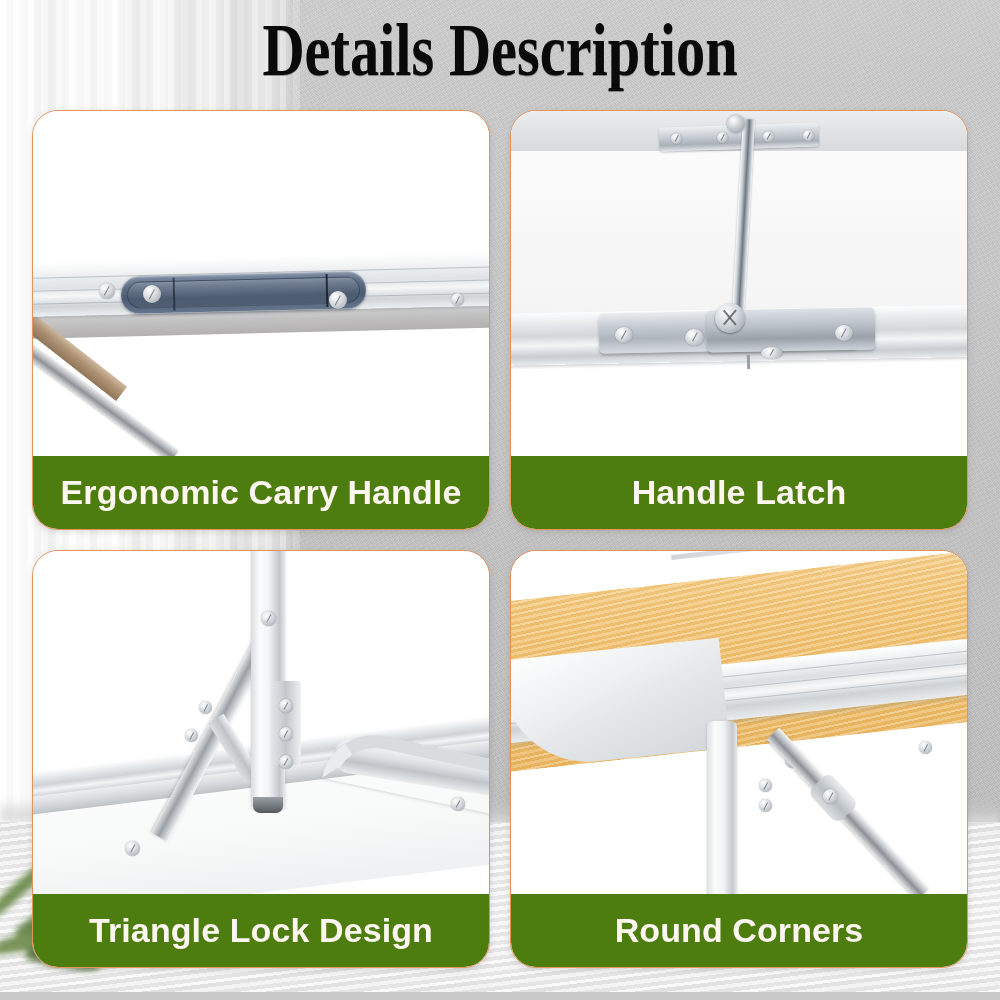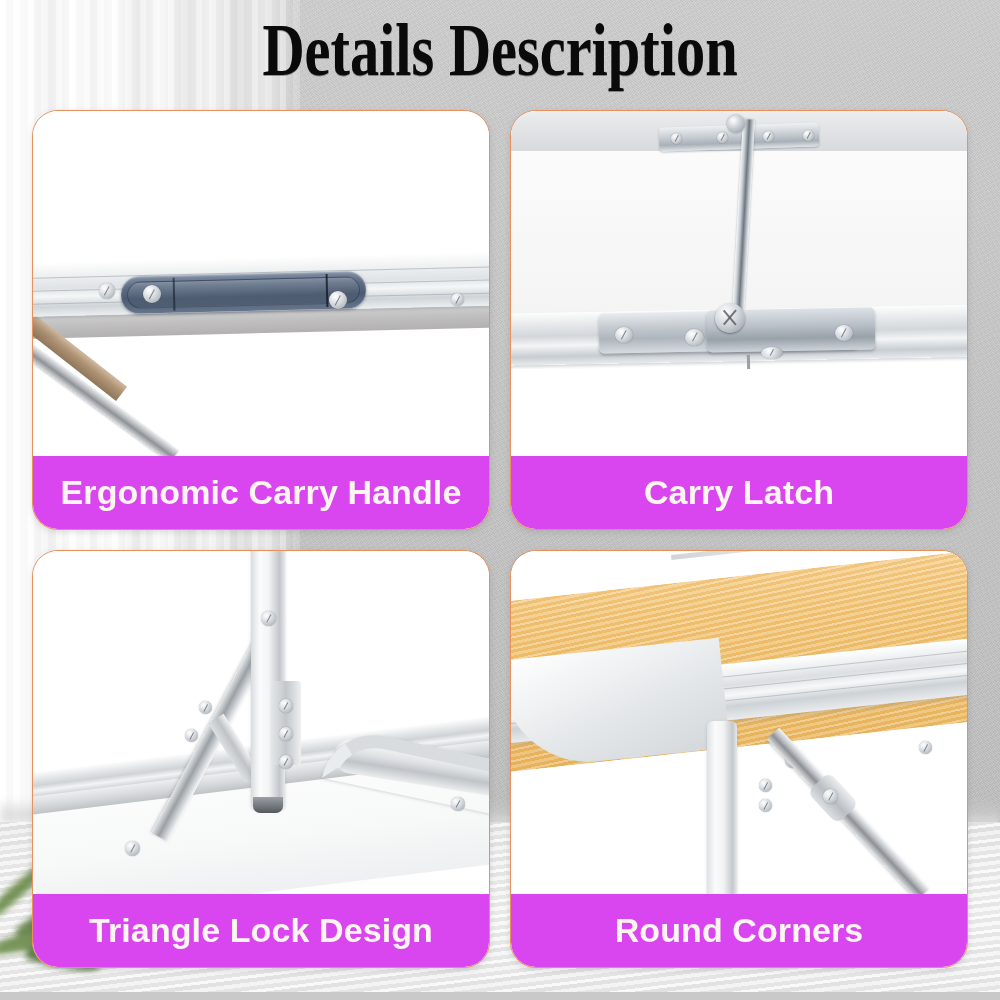--- a/index.html
+++ b/index.html
@@ -82,21 +82,21 @@
     display:grid;grid-template-columns:458px 458px;grid-template-rows:420px 418px;
     gap:20px 20px;
   }
   .panel{
     position:relative;background:#fff;border:1.6px solid #e7915c;border-radius:26px;
     overflow:hidden;box-shadow:0 2px 6px rgba(90,90,90,.18);
   }
   .photo{position:absolute;left:0;top:0;right:0;bottom:73px;overflow:hidden;background:#fff;}
   .caption{
     position:absolute;left:0;right:0;bottom:0;height:73px;
-    background:#d946ef;
+    background:#4d7c0f;
     display:flex;align-items:center;justify-content:center;
     border-radius:0 0 24px 24px;
   }
   .caption span{
     color:#fdf5ef;font-size:34px;font-weight:700;letter-spacing:.1px;
     font-family:"Liberation Sans", sans-serif;white-space:nowrap;
   }
 
   
   .p1-rail{
@@ -365,21 +365,21 @@
         <div class="p2-plate"></div>
         <div class="p2-plate2"></div>
         <div class="screw" style="left:104px;top:216px;width:18px;height:16px;"></div>
         <div class="screw" style="left:174px;top:218px;width:19px;height:17px;"></div>
         <div class="screw" style="left:324px;top:214px;width:18px;height:16px;"></div>
         <div class="screw" style="left:250px;top:236px;width:22px;height:12px;"></div>
         <div class="p2-bigscrew"></div>
         <div class="p2-bot"></div>
       </div>
       <div class="caption">
-        <span>Carry Latch</span>
+        <span>Handle Latch</span>
       </div>
     </div>
 
     <div class="panel">
       <div class="photo">
         <div class="p4-surface"></div>
         <div class="p4-frame"></div>
         <div class="p4-frame2"></div>
         <div class="p4-diag"></div>
         <div class="p4-diag2"></div>

